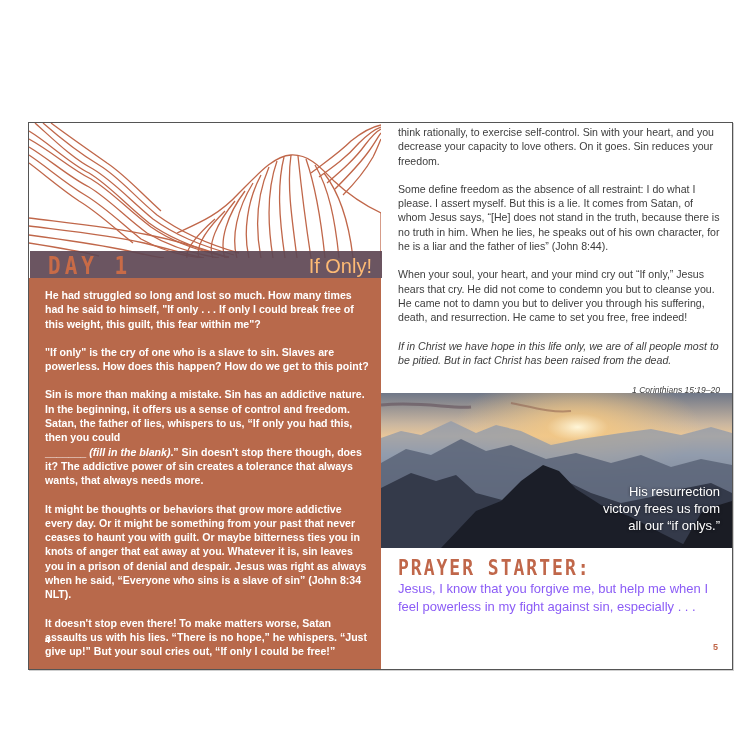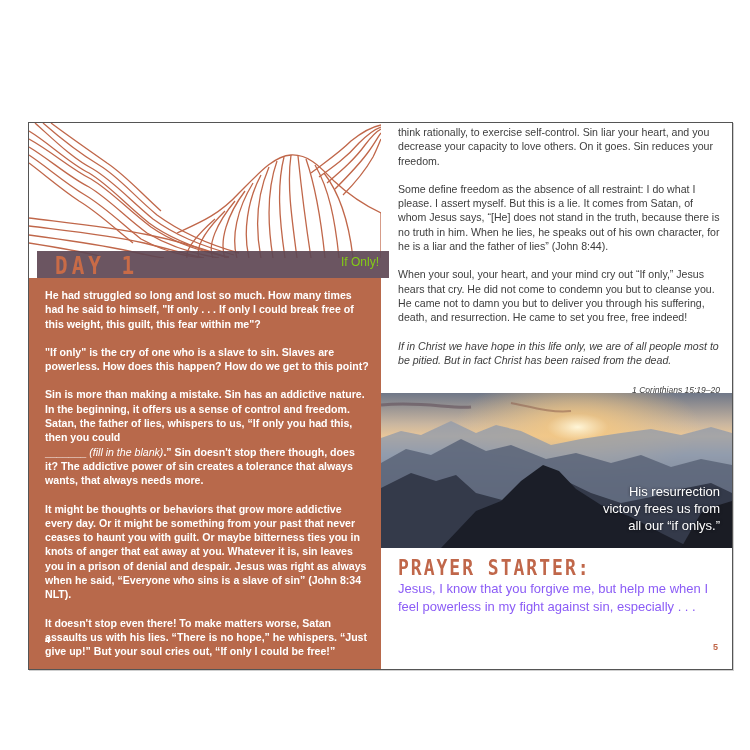--- a/index.html
+++ b/index.html
@@ -16,41 +16,41 @@
     .left-page { position: absolute; left: 0; top: 0; width: 352px; height: 546px; }
     .illustration { position: absolute; left: 0; top: 0; width: 352px; height: 135px; overflow: hidden; background: #ffffff; }
     .illustration svg { position: absolute; left: 0; top: 0; }
     .epigraph {
       position: absolute; right: 80px; top: 16px; text-align: right;
       color: #c0674a; font-style: italic; font-size: 12.5px; line-height: 17px;
     }
     .epigraph .ref { font-size: 11.5px; }
 
     .day-band {
-      position: absolute; left: 8px; top: 128px; width: 352px; height: 27px;
+      position: absolute; left: 1px; top: 128px; width: 352px; height: 27px;
       background: rgba(94, 71, 84, 0.92);
     }
     .day-label {
       position: absolute; left: 18px; top: 1px;
       font-family: "DejaVu Sans Mono", "Liberation Mono", monospace; font-weight: bold;
       font-size: 21px; letter-spacing: 4px; color: #c86b47; transform: scaleY(1.15);
       transform-origin: top left;
     }
     .day-title {
-      position: absolute; right: 10px; top: 4px; color: #84cc16; font-size: 12px;
+      position: absolute; right: 10px; top: 4px; color: #fdba74; font-size: 20px;
     }
 
     .body-panel {
       position: absolute; left: 0; top: 155px; width: 352px; height: 391px;
       background: #b8694b; color: #ffffff;
       padding: 10px 12px 0 16px;
       font-size: 10.6px; line-height: 14.3px; font-weight: bold;
     }
     .body-panel p { margin-bottom: 14px; }
-    .body-panel p em { font-weight: normal; }
+    .body-panel p em { font-weight: bold; }
     .page-num-left { position: absolute; left: 16px; bottom: 22px; font-size: 9px; font-weight: bold; color: #ffffff; }
 
     
     .right-page { position: absolute; left: 352px; top: 0; width: 351px; height: 546px; }
     .right-text { position: absolute; left: 17px; top: 2px; width: 322px; color: #3d3d3d; font-size: 10.6px; line-height: 14.3px; }
     .right-text p { margin-bottom: 14px; }
     .right-text .quote { font-style: italic; margin-bottom: 16px; }
     .right-text .cite { font-style: italic; font-size: 8.5px; text-align: right; margin-bottom: 0; }
 
     .photo {
@@ -131,21 +131,21 @@
       <p><span>Sin is more than making a mistake. Sin has an addictive nature. In the beginning, it offers us a sense of control and freedom. Satan, the father of lies, whispers to us, “If only you had this, then you could</span><br><span>_______</span> <em>(fill in the blank)</em><span>.” Sin doesn't stop there though, does it? The addictive power of sin creates a tolerance that always wants, that always needs more.</span></p>
       <p>It might be thoughts or behaviors that grow more addictive every day. Or it might be something from your past that never ceases to haunt you with guilt. Or maybe bitterness ties you in knots of anger that eat away at you. Whatever it is, sin leaves you in a prison of denial and despair. Jesus was right as always when he said, “Everyone who sins is a slave of sin” (John 8:34 NLT).</p>
       <p>It doesn't stop even there! To make matters worse, Satan assaults us with his lies. “There is no hope,” he whispers. “Just give up!” But your soul cries out, “If only I could be free!”</p>
       <p>Every sin carries within it a destructive, addictive-like power, robbing us of life. Sin with your mind, and that sin compromises your ability to</p>
       <span class="page-num-left">4</span>
     </div>
   </div>
 
   <div class="right-page">
     <div class="right-text">
-      <p>think rationally, to exercise self-control. Sin liar your heart, and you decrease your capacity to love others. On it goes. Sin reduces your freedom.</p>
+      <p>think rationally, to exercise self-control. Sin with your heart, and you decrease your capacity to love others. On it goes. Sin reduces your freedom.</p>
       <p>Some define freedom as the absence of all restraint: I do what I please. I assert myself. But this is a lie. It comes from Satan, of whom Jesus says, “[He] does not stand in the truth, because there is no truth in him. When he lies, he speaks out of his own character, for he is a liar and the father of lies” (John 8:44).</p>
       <p>When your soul, your heart, and your mind cry out “If only,” Jesus hears that cry. He did not come to condemn you but to cleanse you. He came not to damn you but to deliver you through his suffering, death, and resurrection. He came to set you free, free indeed!</p>
       <p class="quote">If in Christ we have hope in this life only, we are of all people most to be pitied. But in fact Christ has been raised from the dead.</p>
       <p class="cite">1 Corinthians 15:19–20</p>
     </div>
 
     <div class="photo">
       <svg width="351" height="155" viewBox="0 0 351 155">
         <defs>
           <radialGradient id="sun" cx="0.56" cy="0.22" r="0.35">

